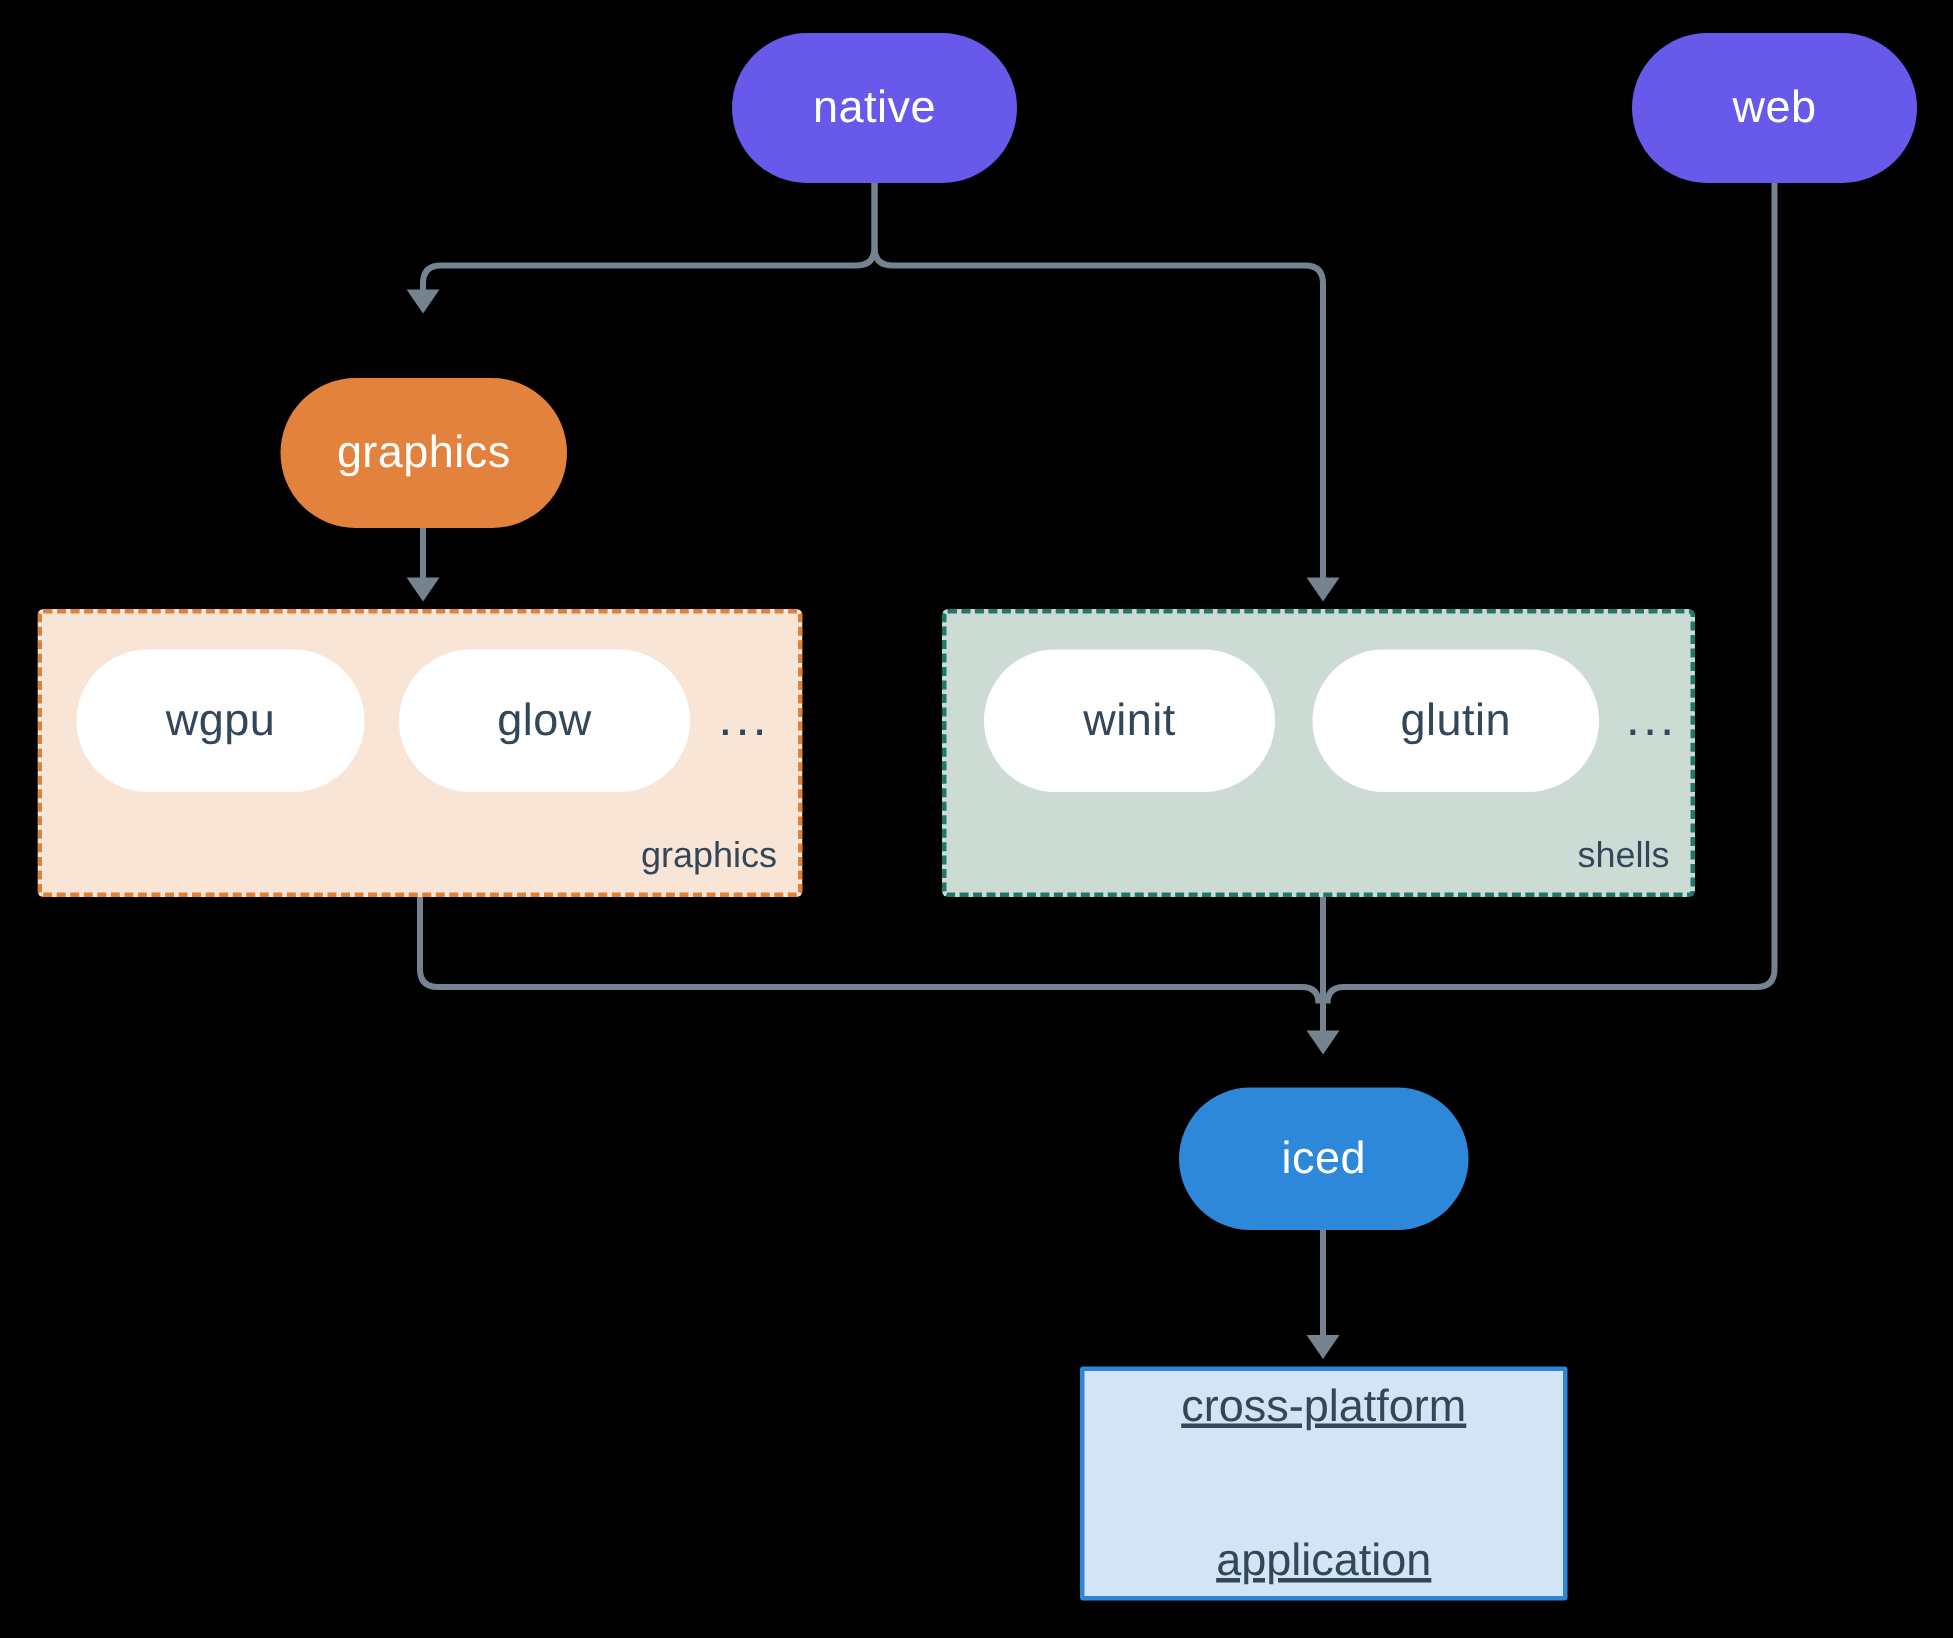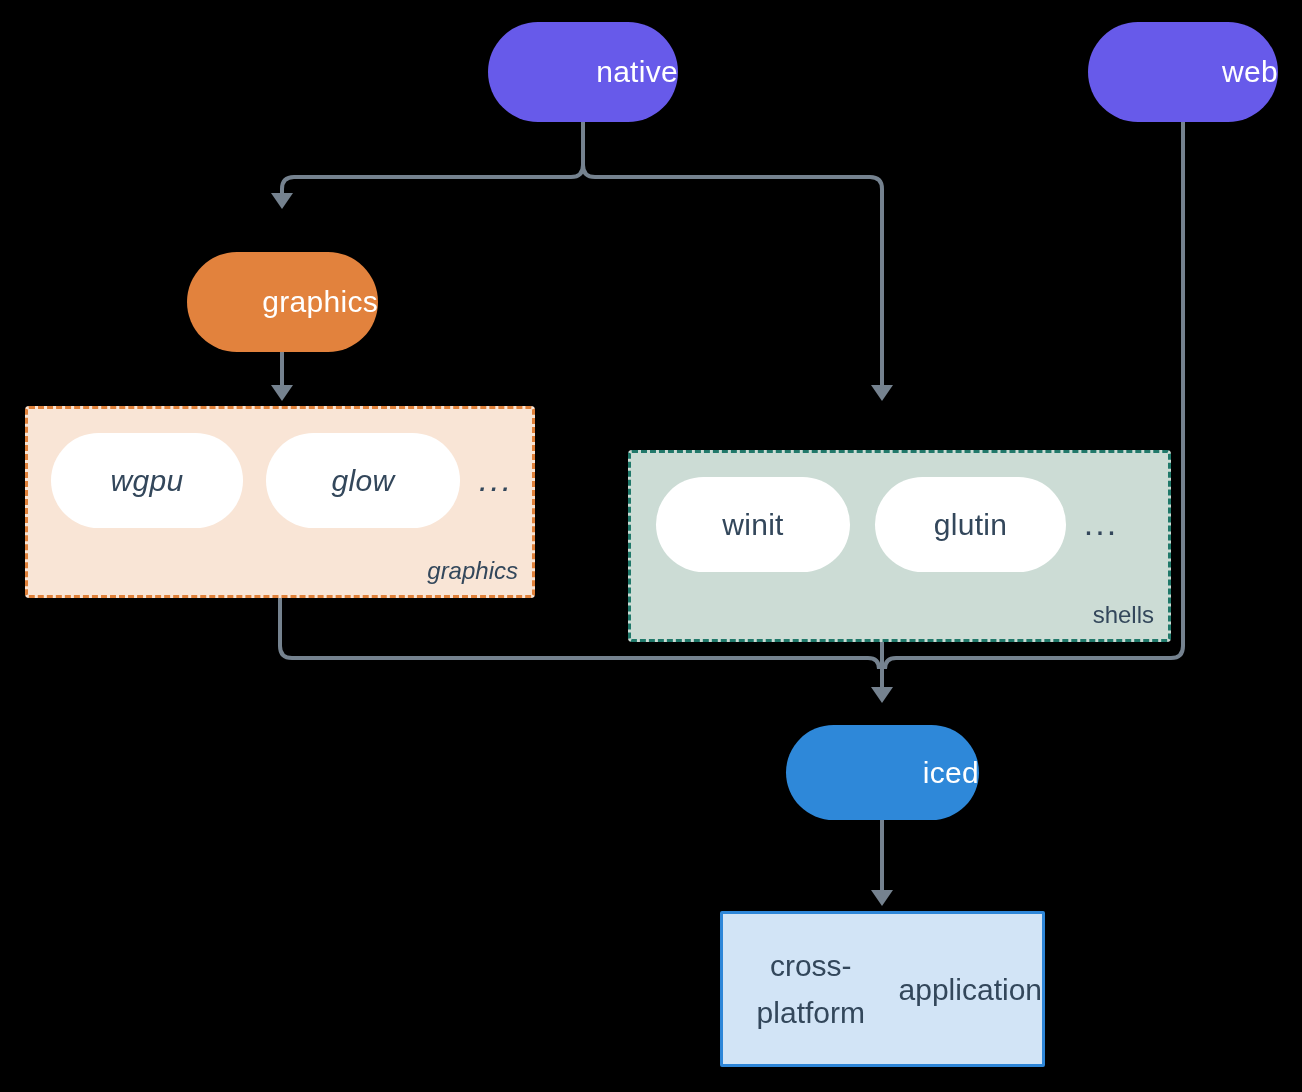--- a/index.html
+++ b/index.html
@@ -32,21 +32,21 @@
   }
   .pill {
     position: absolute;
     display: flex;
     align-items: center;
     justify-content: center;
     border-radius: 52px;
     font-size: 30px;
     letter-spacing: 0.3px;
   }
-  .pill.colored { color: #ffffff; justify-content: flex-end; }
+  .pill.colored { color: #ffffff; }
   .pill.native   { left: 488px; top: 22px;  width: 190px; height: 100px; background: var(--purple); }
   .pill.web      { left: 1088px; top: 22px; width: 190px; height: 100px; background: var(--purple); }
   .pill.graphics { left: 187px; top: 213px; width: 191px; height: 100px; background: var(--orange); margin-top: 39px; }
   .pill.iced     { left: 786px; top: 725px; width: 193px; height: 95px;  background: var(--blue); }
   .pill.white {
     background: #ffffff;
     color: var(--dark-text);
     height: 95px;
     border-radius: 48px;
   }
@@ -55,28 +55,26 @@
     top: 406px;
     height: 192px;
     border-radius: 4px;
     box-sizing: border-box;
   }
   .group.renderers {
     left: 25px;
     width: 510px;
     background: var(--peach-fill);
     border: 3px dashed var(--peach-border);
-    font-style: italic;
   }
   .group.shells {
     left: 628px;
-    width: 543px;
+    width: 502px;
     background: var(--sage-fill);
     border: 3px dashed var(--sage-border);
-    margin-top: 44px;
   }
   .group .pill.white { top: 24px; }
   .group-label {
     position: absolute;
     right: 14px;
     bottom: 10px;
     font-size: 24px;
     color: var(--dark-text);
   }
   .dots {
@@ -94,27 +92,28 @@
     position: absolute;
     left: 720px;
     top: 911px;
     width: 325px;
     height: 156px;
     box-sizing: border-box;
     background: var(--app-fill);
     border: 3px solid var(--app-border);
     border-radius: 2px;
     display: flex;
-    flex-direction: row;
+    flex-direction: column;
     align-items: center;
     justify-content: space-between;
     color: var(--dark-text);
     font-size: 30px;
     line-height: 47px;
     text-align: center;
+    text-decoration: underline;
   }
 </style>
 </head>
 <body>
 
 <div class="stage">
 
   <svg class="connectors" viewBox="0 0 1302 1092">
 
     <path d="M583,122 V165 Q583,177 571,177 H294 Q282,177 282,189 V194"></path>

